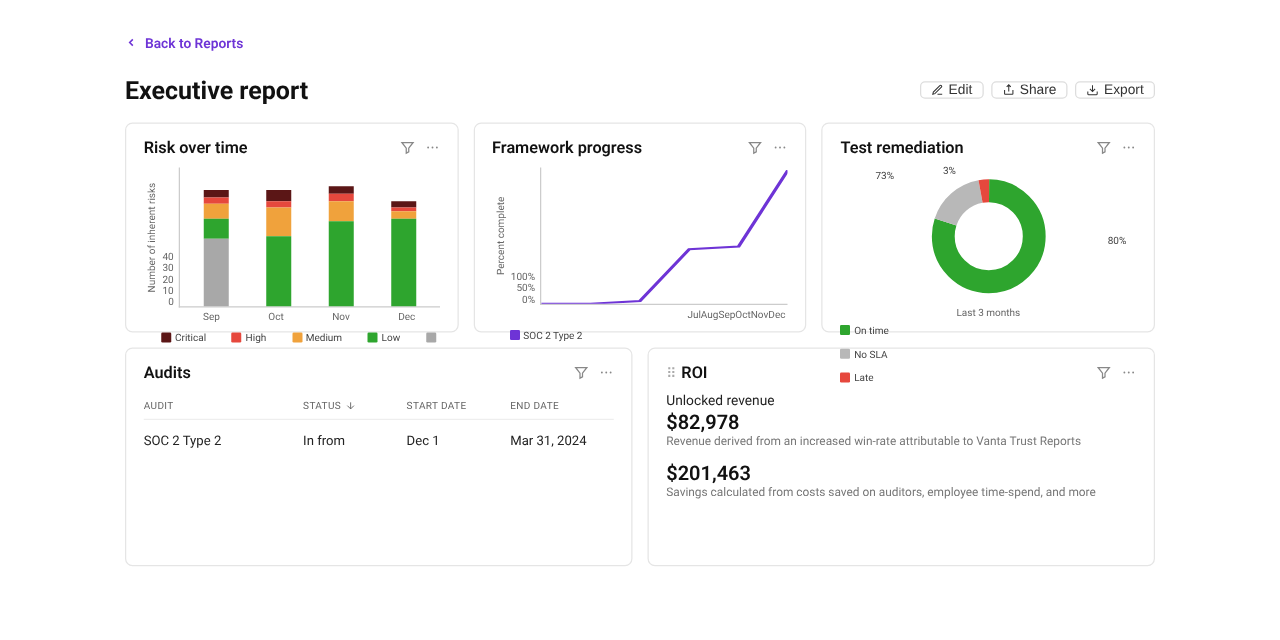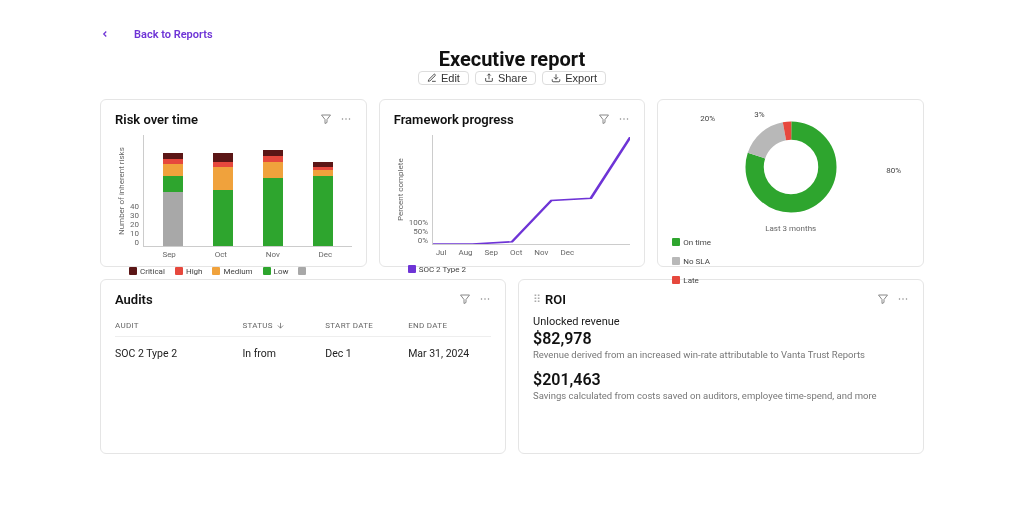--- a/index.html
+++ b/index.html
@@ -1,20 +1,20 @@
 <!DOCTYPE html>
 <html><head>
 <meta charset="utf-8">
 <style>
 * { box-sizing: border-box; margin: 0; padding: 0; }
 body { font-family: -apple-system, BlinkMacSystemFont, "Segoe UI", Roboto, Helvetica, Arial, sans-serif; background: #fff; color: #111; }
 .page { width: 1024px; height: 512px; padding: 24px 100px 0; }
-.back-link { display: inline-flex; align-items: center; gap: 24px; color: #6e34d6; font-size: 11px; font-weight: 600; text-decoration: none; margin-bottom: 6px;}
+.back-link { display: inline-flex; align-items: center; gap: 6px; color: #6e34d6; font-size: 11px; font-weight: 600; text-decoration: none; margin-bottom: 19px;}
 .back-link svg { width: 10px; height: 10px; }
-.header-row { display:flex; justify-content:center; align-items: center; margin-bottom: 14px; flex-direction: column; }
+.header-row { display:flex; justify-content:space-between; align-items: center; margin-bottom: 14px; }
 h1 { font-size: 20px; font-weight: 700; }
 .actions { display:flex; gap:6px; }
 .btn { display:inline-flex; align-items:center; gap:4px; border:1px solid #ddd; background:#fff; border-radius:4px; padding:0 8px; font-size:11px; cursor:pointer; color:#333;}
 .btn svg { width:10px; height:10px; }
 .grid-top { display:flex; gap:12px; margin-bottom:12px; }
 .grid-bottom { display:flex; gap:12px; }
 .card { border:1px solid #e5e5e5; border-radius:6px; padding:12px 14px; background:#fff; }
 .card-header { display:flex; justify-content:space-between; align-items:center; margin-bottom:8px; }
 .card-title { font-size:13px; font-weight:600; }
 .card-icons { display:flex; gap:8px; align-items:center; color:#888;}
@@ -26,28 +26,28 @@
 .grid-bottom .card:first-child { flex: 0 0 calc(50% - 6px); }
 .grid-bottom .card:last-child { flex:1; }
 
 .risk-wrap { display:flex; height:112px; }
 .ylabel { writing-mode: vertical-rl; transform: rotate(180deg); font-size:8px; color:#666; text-align:center; padding-right:2px;}
 .yaxis { display:flex; flex-direction:column; justify-content:flex-end; font-size:8px; color:#666; padding:0 4px; height:100%; text-align:right;}
 .bars-area { flex:1; display:flex; align-items:flex-end; justify-content:space-around; border-left:1px solid #ccc; border-bottom:1px solid #ccc; height:100%; padding:0 4px;}
 .bar-col { display:flex; flex-direction:column-reverse; width:20px; }
 .bar-seg { width:100%; }
 .xaxis { display:flex; justify-content:space-around; font-size:8px; color:#666; margin-left:28px; margin-top:3px;}
-.legend { display:flex; gap:10px; font-size:8px; color:#444; margin-top:8px; margin-left:14px; flex-wrap:wrap;}
+.legend { display:flex; gap:10px; font-size:8px; color:#444; margin-top:8px; margin-left:14px; flex-wrap:wrap;justify-content:space-between;}
 .legend span { display:inline-flex; align-items:center; gap:3px; }
 .swatch { width:8px; height:8px; border-radius:1px; display:inline-block;}
 
 .fw-wrap { display:flex; height:110px; }
 .fw-svg-area { flex:1; border-left:1px solid #ccc; border-bottom:1px solid #ccc; position:relative; }
 .fw-line { stroke:#6e34d6; stroke-width:1.5; fill:none; }
-.fw-xaxis { display:flex; justify-content:flex-start; font-size:8px; color:#666; margin-left:40px; margin-top:3px; padding:0 2px;gap:12px;}
+.fw-xaxis { display:flex; justify-content:flex-end; font-size:8px; color:#666; margin-left:52px; margin-top:3px; padding:0 2px;}
 
 .donut-wrap { display:flex; justify-content:center; align-items:center; height:110px; position:relative;}
 .donut-lbl { position:absolute; font-size:8px; color:#444;}
 .period { text-align:center; font-size:8px; color:#666; margin-top:2px;}
 
 .tbl-head, .tbl-row { display:flex; font-size:10px; }
 .tbl-head { color:#666; text-transform:uppercase; font-size:8px; letter-spacing:0.3px; border-bottom:1px solid #eee; padding:6px 0; }
 .tbl-row { padding:10px 0; font-size:10.5px; color:#222;}
 .c1{flex:2;} .c2{flex:1.3; display:flex; align-items:center; gap:3px;} .c3{flex:1.3;} .c4{flex:1.3;}
 .sort-icon{width:9px; height:9px;}
@@ -212,28 +212,41 @@
         </div>
       <div class="legend" style="margin-left:14px;">
         <span>
             <i class="swatch" style="background:#6e34d6"></i>
             <span>SOC 2 Type 2</span>
           </span>
       </div>
     </div>
 
     <div class="card">
+      <div class="card-header">
+        <div class="card-title">Test remediation</div>
+        <div class="card-icons">
+          <svg viewBox="0 0 24 24" fill="none" stroke="currentColor" stroke-width="2">
+              <path d="M3 4h18l-7 9v6l-4 2v-8L3 4z"></path>
+            </svg>
+          <svg viewBox="0 0 24 24" fill="currentColor">
+              <circle cx="5" cy="12" r="1.5"></circle>
+              <circle cx="12" cy="12" r="1.5"></circle>
+              <circle cx="19" cy="12" r="1.5"></circle>
+            </svg>
+        </div>
+      </div>
       <div class="donut-wrap">
         <svg id="donut" width="96" height="96" viewBox="0 0 42 42">
             <circle cx="21" cy="21" r="15.9155" fill="transparent" stroke="#2ea52e" stroke-width="8" stroke-dasharray="80 20" stroke-dashoffset="25"></circle>
             <circle cx="21" cy="21" r="15.9155" fill="transparent" stroke="#b8b8b8" stroke-width="8" stroke-dasharray="17 83" stroke-dashoffset="-55"></circle>
             <circle cx="21" cy="21" r="15.9155" fill="transparent" stroke="#e6483d" stroke-width="8" stroke-dasharray="3 97" stroke-dashoffset="-72"></circle>
           </svg>
         <div class="donut-lbl" style="right:8px; top:54px;">80%</div>
-        <div class="donut-lbl" style="left:28px; top:2px;">20%</div>
+        <div class="donut-lbl" style="left:28px; top:2px;">73%</div>
         <div class="donut-lbl" style="left:82px; top:-2px;">3%</div>
       </div>
       <div class="period">Last 3 months</div>
       <div class="legend" id="rem-legend" style="justify-content:center; margin-left:0; margin-top:5px;flex-direction:column;">
           <span>
             <i class="swatch" style="background: rgb(46, 165, 46);"></i>
             <span>On time</span>
           </span>
           <span>
             <i class="swatch" style="background: rgb(184, 184, 184);"></i>

